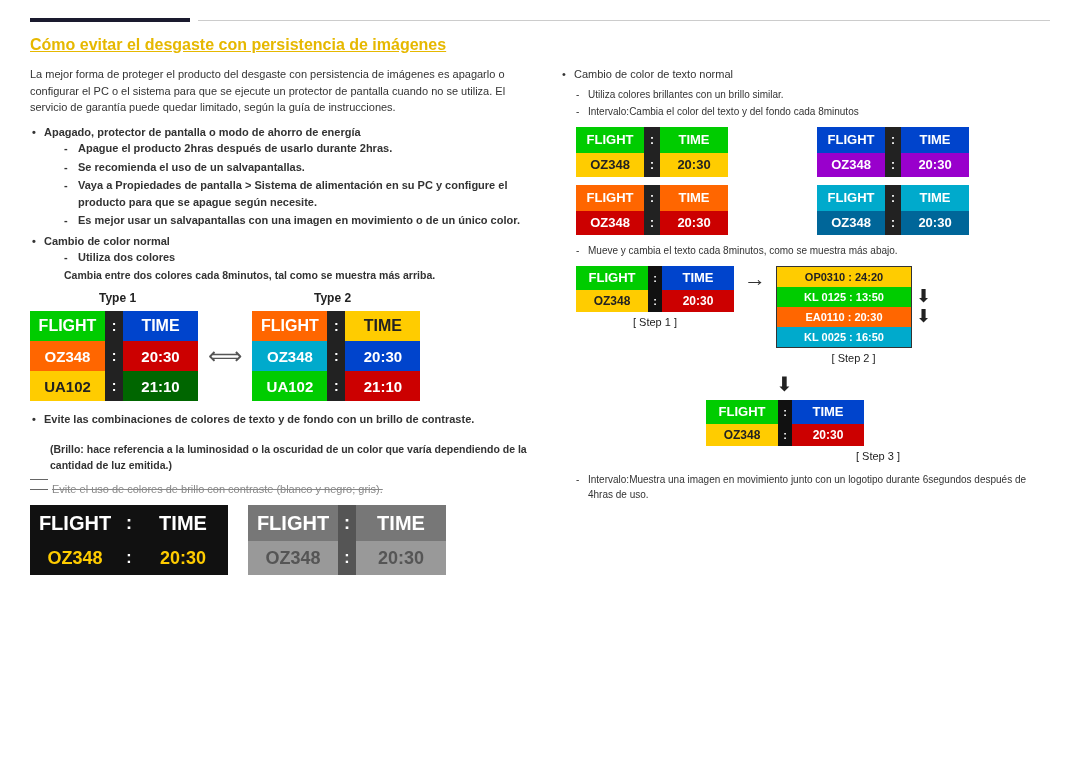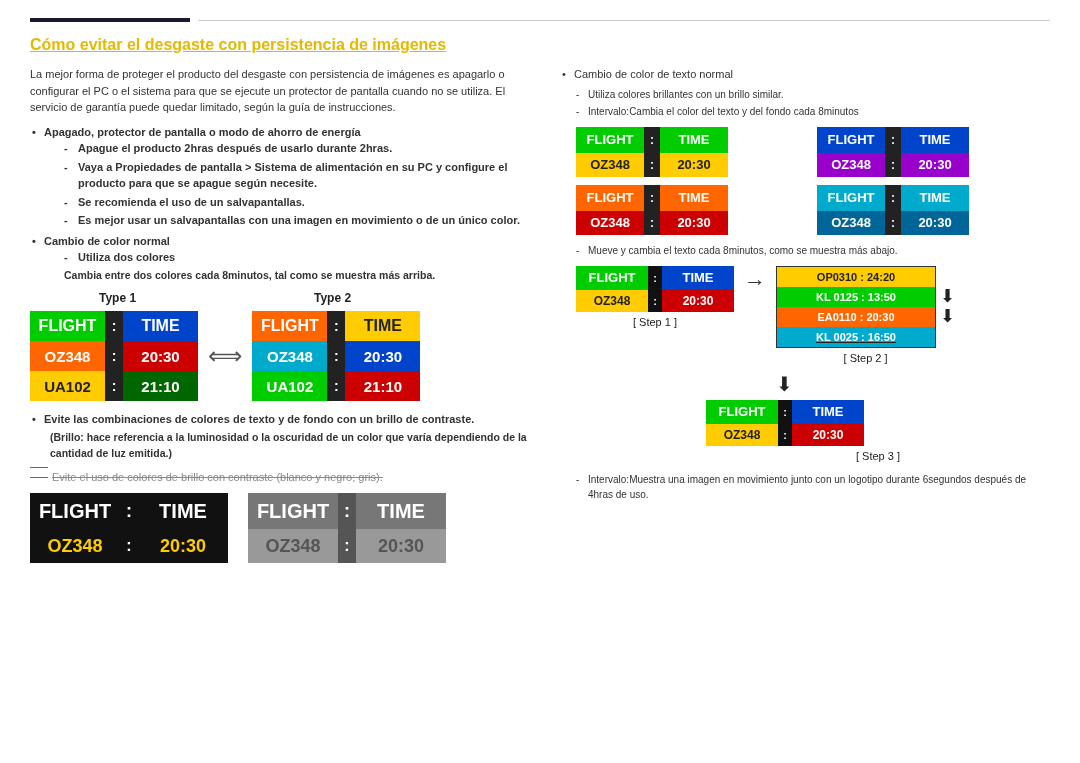--- a/index.html
+++ b/index.html
@@ -435,22 +435,22 @@
   <div class="two-col">
 
     <div class="left-col">
       <p class="body-text">La mejor forma de proteger el producto del desgaste con persistencia de imágenes es apagarlo o configurar el PC o el sistema para que se ejecute un protector de pantalla cuando no se utiliza. El servicio de garantía puede quedar limitado, según la guía de instrucciones.</p>
 
       <ul class="bullet-list">
         <li>
           <span>Apagado, protector de pantalla o modo de ahorro de energía</span>
           <ul class="dash-list">
             <li>Apague el producto 2hras después de usarlo durante 2hras.</li>
+            <li>Se recomienda el uso de un salvapantallas.</li>
             <li>Vaya a Propiedades de pantalla &gt; Sistema de alimentación en su PC y configure el producto para que se apague según necesite.</li>
-            <li>Se recomienda el uso de un salvapantallas.</li>
             <li>Es mejor usar un salvapantallas con una imagen en movimiento o de un único color.</li>
           </ul>
         </li>
         <li style="margin-top:4px;">
           <span>Cambio de color normal</span>
           <ul class="dash-list">
             <li>Utiliza dos colores</li>
           </ul>
           <div class="small-note" style="padding-left:20px;">Cambia entre dos colores cada 8minutos, tal como se muestra más arriba.</div>
         </li>
@@ -498,21 +498,21 @@
             <div class="cell cell-ua">UA102</div>
             <div class="cell cell-colon3">:</div>
             <div class="cell cell-val2">21:10</div>
           </div>
         </div>
       </div>
 
       <ul class="bullet-list">
         <li>
           <span>Evite las combinaciones de colores de texto y de fondo con un brillo de contraste.</span>
-          <div class="small-note" style="padding-left:6px; margin-top:2px;">(Brillo: hace referencia a la luminosidad o la oscuridad de un color que varía dependiendo de la cantidad de luz emitida.)</div>
+          <div class="small-note" style="padding-left:6px; margin-top:14px;">(Brillo: hace referencia a la luminosidad o la oscuridad de un color que varía dependiendo de la cantidad de luz emitida.)</div>
         </li>
       </ul>
 
       <div style="margin-top: 6px; padding-left: 0;">
         <div style="display:flex; align-items:center; margin-bottom:3px;">
           <span style="width:18px; display:inline-block; height:1px; background:#666; margin-right:4px;"></span>
         </div>
         <div style="display:flex; align-items:center;">
           <span style="width:18px; display:inline-block; height:1px; background:#666; margin-right:4px;"></span>
           <span style="font-size:11px; color:#888; text-decoration: line-through;">Evite el uso de colores de brillo con contraste (blanco y negro; gris).</span>
@@ -629,31 +629,31 @@
                 <div class="s1dt">20:30</div>
               </div>
             </div>
             <div class="step-label">[ Step 1 ]</div>
           </div>
 
           <div style="font-size:22px; color:#333; display:flex; align-items:center; padding-bottom:18px;">→</div>
 
           <div>
             <div style="display:flex; align-items:center; gap:4px;">
-              <div class="step2-board" style="width:160px;">
+              <div class="step2-board" style="width:136px;">
                 <div class="s2-row" style="background:#ffcc00;">
                   <span class="s2c" style="color:#222; font-size:11px; font-weight:bold;">OP0310 : 24:20</span>
                 </div>
                 <div class="s2-row" style="background:#00cc00;">
                   <span class="s2c" style="color:#fff; font-size:11px; font-weight:bold;">KL 0125 : 13:50</span>
                 </div>
                 <div class="s2-row" style="background:#ff6600;">
                   <span class="s2c" style="color:#fff; font-size:11px; font-weight:bold;">EA0110 : 20:30</span>
                 </div>
-                <div class="s2-row" style="background:#00aacc;text-decoration:underline;">
+                <div class="s2-row" style="background:#00aacc;">
                   <span class="s2c" style="color:#fff; font-size:11px; font-weight:bold;">KL 0025 : 16:50</span>
                 </div>
               </div>
 
               <div class="double-arrow-down">
                 <span style="font-size:18px; color:#222; line-height:1.1;">⬇</span>
                 <span style="font-size:18px; color:#222; line-height:1.1;">⬇</span>
               </div>
             </div>
             <div class="step-label">[ Step 2 ]</div>

